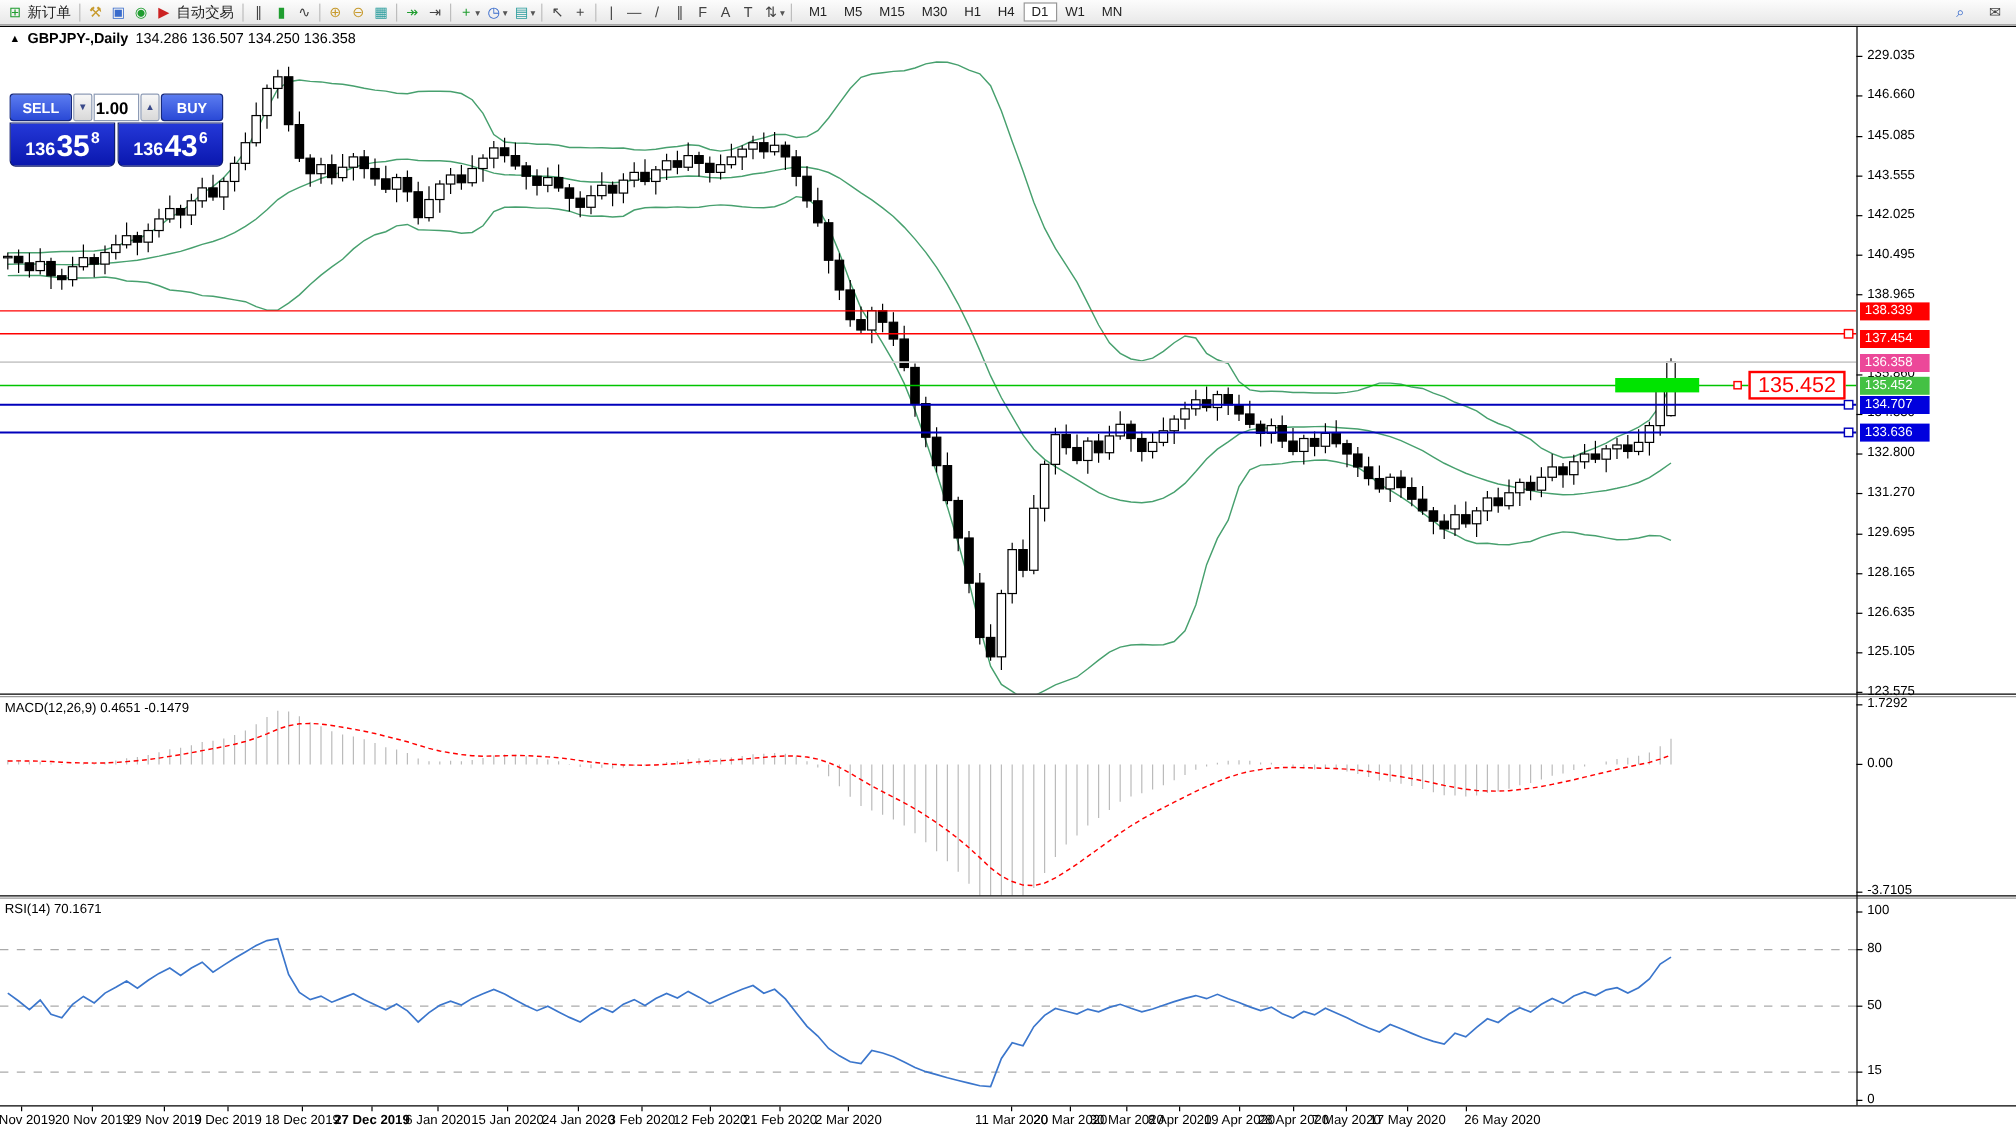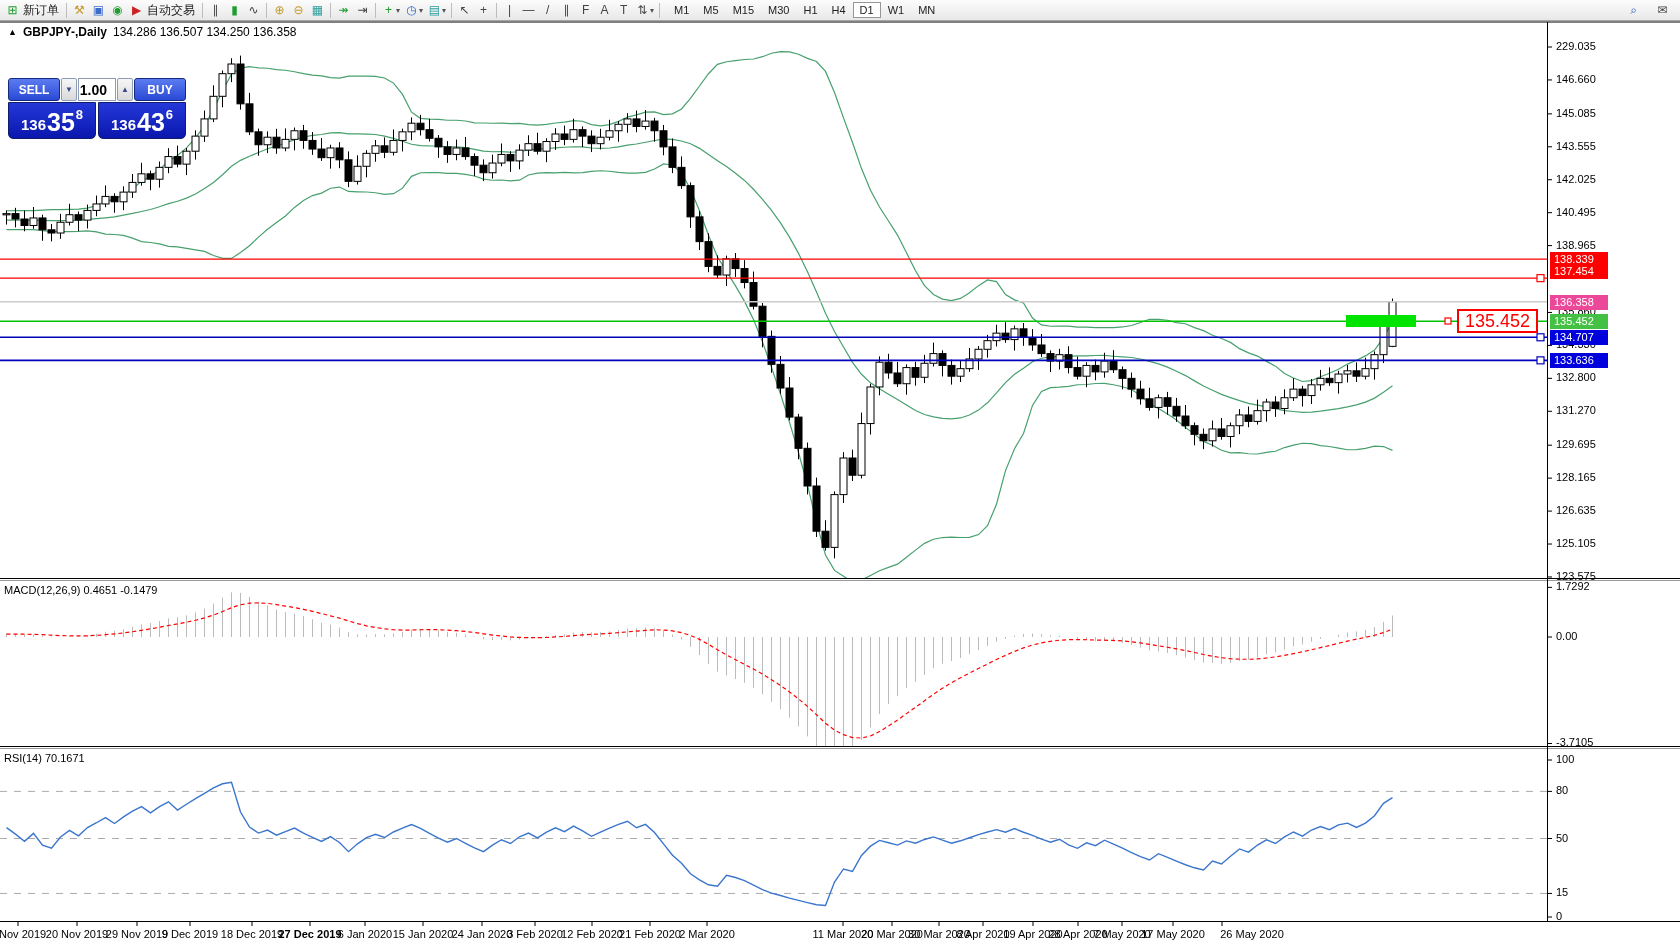--- a/index.html
+++ b/index.html
@@ -717,21 +717,21 @@
       <div class="axlab" style="top: 305.465px;">135.860</div>
       <div class="axlab" style="top: 338.406px;">134.330</div>
       <div class="axlab" style="top: 371.347px;">132.800</div>
       <div class="axlab" style="top: 404.288px;">131.270</div>
       <div class="axlab" style="top: 438.197px;">129.695</div>
       <div class="axlab" style="top: 471.138px;">128.165</div>
       <div class="axlab" style="top: 504.079px;">126.635</div>
       <div class="axlab" style="top: 537.02px;">125.105</div>
       <div class="axlab" style="top: 569.961px;">123.575</div>
       <div class="axlab boxed" style="top: 252.092px; background: rgb(255, 0, 0); color: rgb(255, 255, 255);">138.339</div>
-      <div class="axlab boxed" style="top: 264px; background: rgb(255, 0, 0); color: rgb(255, 255, 255);">137.454</div>
+      <div class="axlab boxed" style="top: 275px; background: rgb(255, 0, 0); color: rgb(255, 255, 255);">137.454</div>
       <div class="axlab boxed" style="top: 314.249px; background: rgb(68, 193, 68); color: rgb(255, 255, 255);">135.452</div>
       <div class="axlab boxed" style="top: 330.289px; background: rgb(0, 0, 221); color: rgb(255, 255, 255);">134.707</div>
       <div class="axlab boxed" style="top: 353.348px; background: rgb(0, 0, 221); color: rgb(255, 255, 255);">133.636</div>
       <div class="axlab boxed" style="top: 294.743px; background: #ec4899; color: rgb(255, 255, 255);">136.358</div>
       <div class="axlab" style="top: 580.372px;">1.7292</div>
       <div class="axlab" style="top: 630px;">0.00</div>
       <div class="axlab" style="top: 736.491px;">-3.7105</div>
       <div class="axlab" style="top: 753px;">100</div>
       <div class="axlab" style="top: 784.4px;">80</div>
       <div class="axlab" style="top: 831.5px;">50</div>

